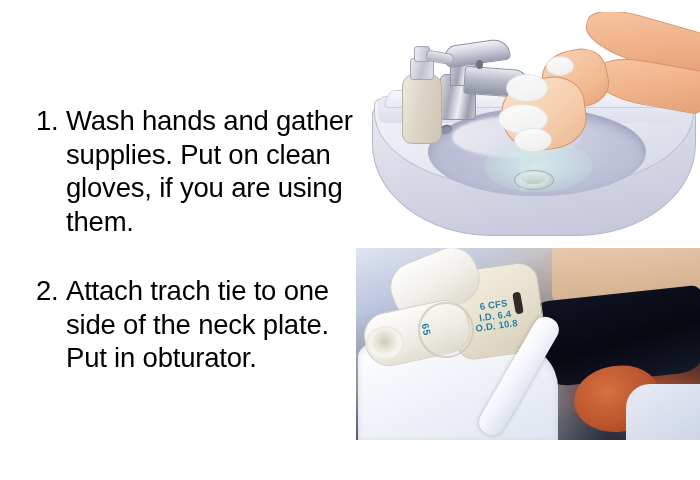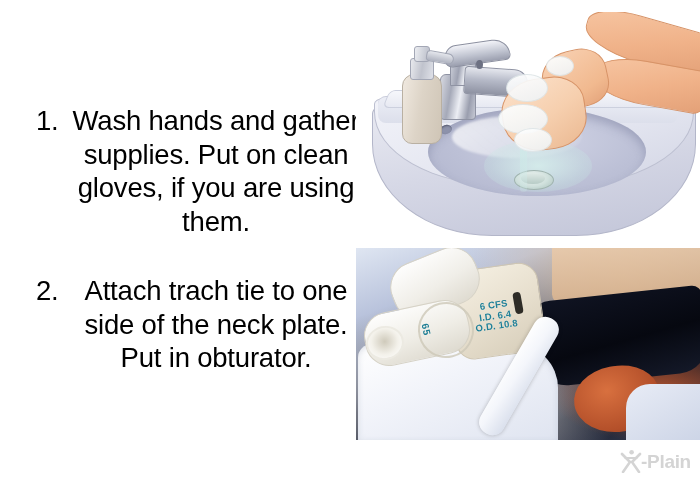--- a/index.html
+++ b/index.html
@@ -41,21 +41,20 @@
     margin-top: 36px;
   }
   .step-number {
     flex: 0 0 auto;
     width: 30px;
     text-align: left;
     white-space: pre;
   }
   .step-text {
     flex: 1 1 auto;
-    text-align: center;
   }
 
   
   .panel {
     position: absolute;
     overflow: hidden;
   }
 
   
   #panel-handwashing {
@@ -578,25 +577,14 @@
         <div>6 CFS</div>
         <div>I.D. 6.4</div>
         <div>O.D. 10.8</div>
       </div>
 
       <div class="tube-marking-side">65</div>
 
     </div>
   </div>
 
-  <div id="xplain-logo">
-    <div class="logo-mark">
-      <svg viewBox="0 0 22 24" width="22" height="24" aria-hidden="true">
-        <circle cx="11.6" cy="3.2" r="2.3" fill="#d4d4d4"></circle>
-        <path d="M2.0 5.0 L10.0 13.0 L3.0 23.0" stroke="#d4d4d4" stroke-width="2.6" fill="none" stroke-linecap="round"></path>
-        <path d="M20.0 5.0 L12.0 13.0 L19.0 23.0" stroke="#d4d4d4" stroke-width="2.6" fill="none" stroke-linecap="round"></path>
-        <path d="M5.5 9.0 L16.5 9.0" stroke="#d4d4d4" stroke-width="2.2" stroke-linecap="round"></path>
-      </svg>
-    </div>
-    <div class="logo-text">-Plain</div>
-  </div>
 
 </div>
 
 </body></html>

